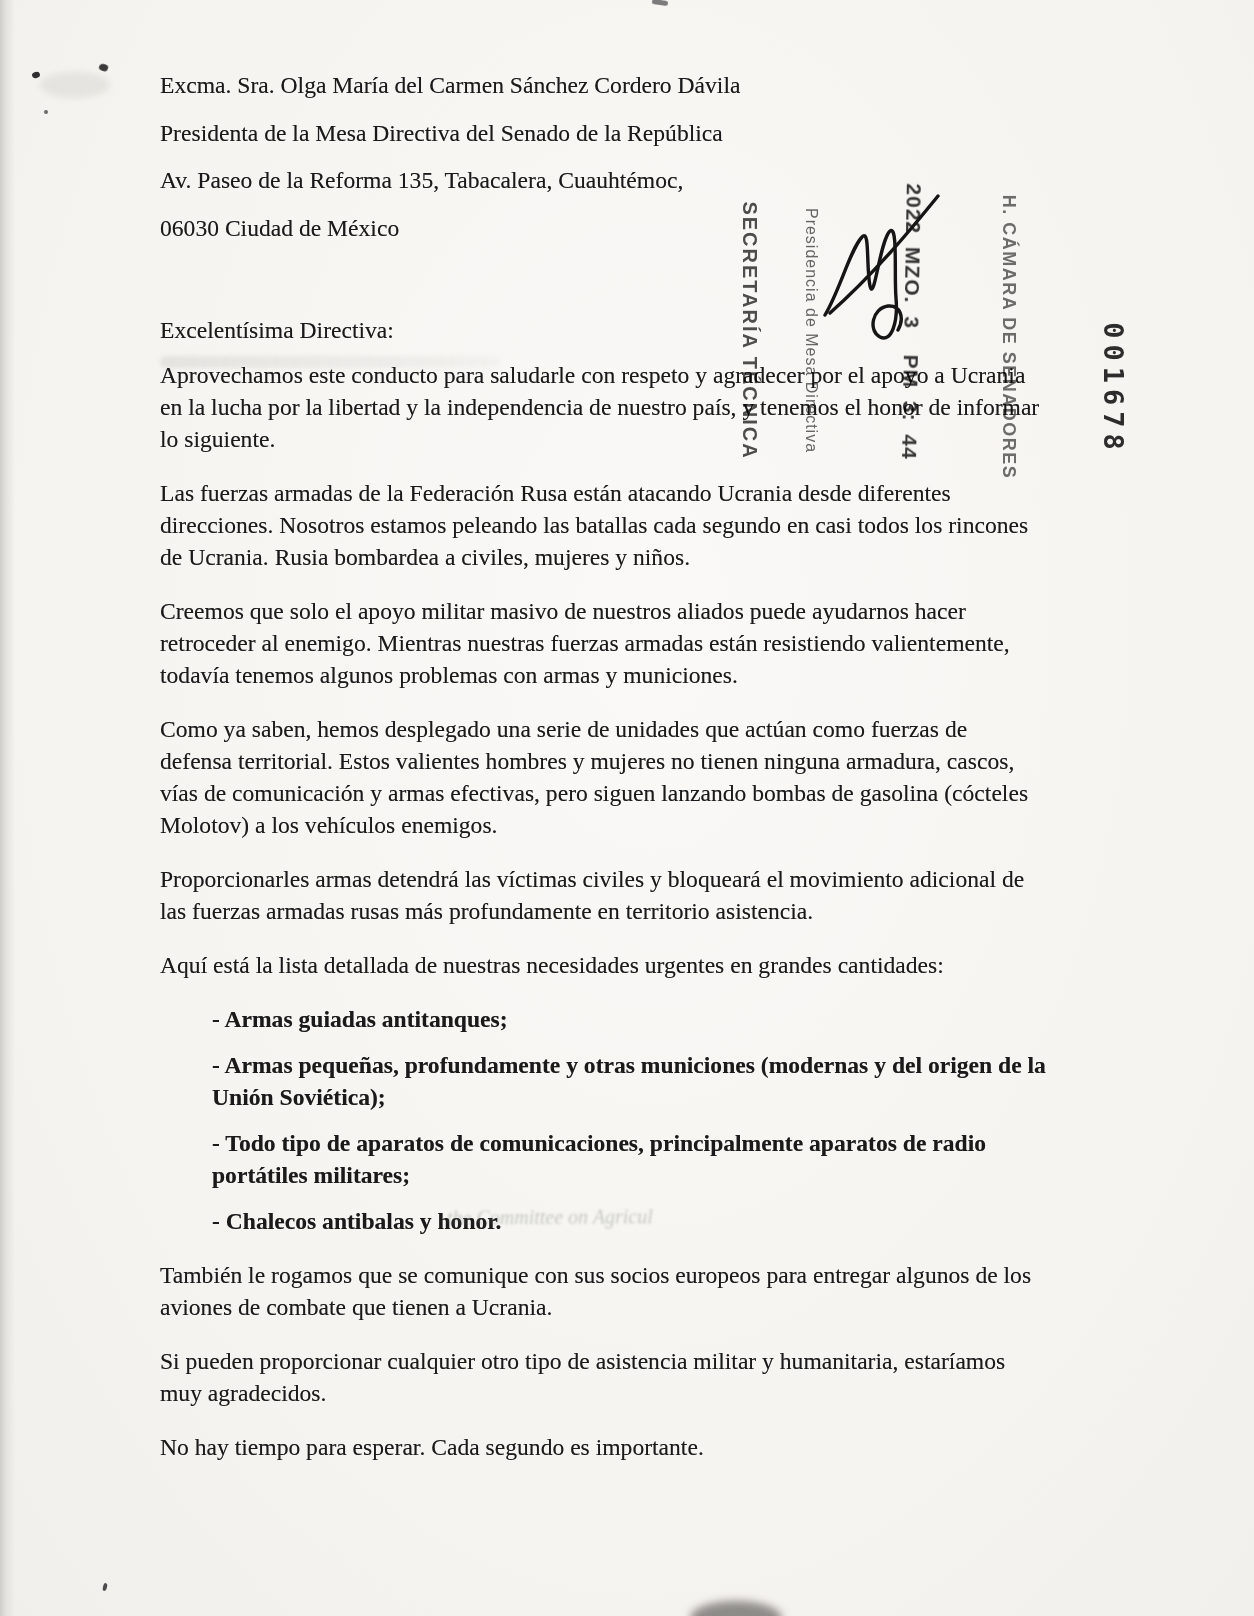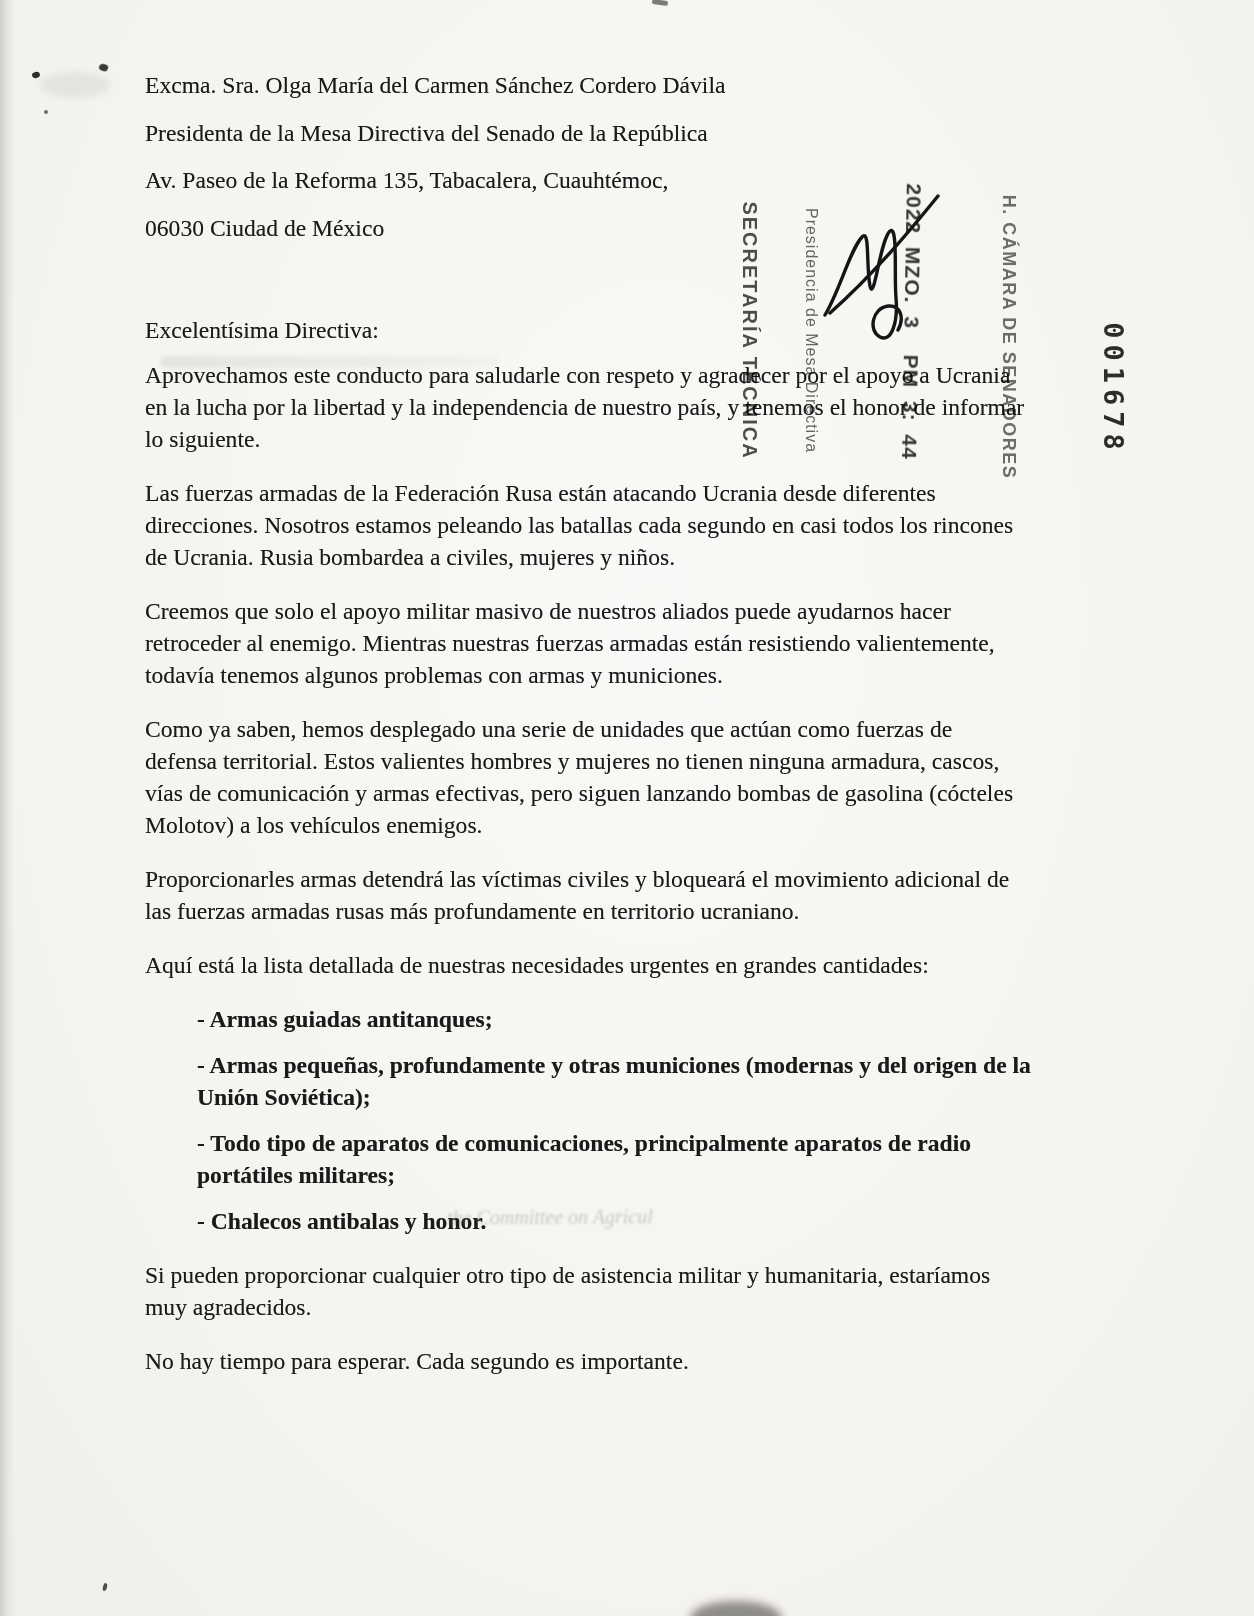--- a/index.html
+++ b/index.html
@@ -12,21 +12,21 @@
     position:absolute;inset:0;
     background:radial-gradient(ellipse at 52% 38%, #faf9f7 0%, #f5f3ef 70%, #f1efeb 100%);
   }
   
   .scan-edge{
     position:absolute;left:0;top:0;bottom:0;width:15px;
     background:linear-gradient(to right,#cfcdca 0%, #e4e2df 40%, rgba(244,242,239,0) 100%);
   }
   
   .letter{
-    position:absolute;left:145px;top:62px;width:1015px;
+    position:absolute;left:160px;top:62px;width:1015px;
     color:#1a1a1a;font-size:23.6px;line-height:32px;
     text-shadow:0 0 0.5px rgba(10,10,10,.4);
   }
   .letter p{margin:0 0 22px 0;white-space:pre;}
   .addr{line-height:47.5px;white-space:pre;margin:0 0 62px 0;}
   .sal{margin-bottom:13px !important;}
   .list{margin-left:52px;}
   .list .li{font-weight:bold;margin-bottom:14px;}
   .list .li:last-child{margin-bottom:22px;}
 
@@ -117,32 +117,34 @@
 direcciones. Nosotros estamos peleando las batallas cada segundo en casi todos los rincones
 de Ucrania. Rusia bombardea a civiles, mujeres y niños.</p>
     <p>Creemos que solo el apoyo militar masivo de nuestros aliados puede ayudarnos hacer
 retroceder al enemigo. Mientras nuestras fuerzas armadas están resistiendo valientemente,
 todavía tenemos algunos problemas con armas y municiones.</p>
     <p>Como ya saben, hemos desplegado una serie de unidades que actúan como fuerzas de
 defensa territorial. Estos valientes hombres y mujeres no tienen ninguna armadura, cascos,
 vías de comunicación y armas efectivas, pero siguen lanzando bombas de gasolina (cócteles
 Molotov) a los vehículos enemigos.</p>
     <p>Proporcionarles armas detendrá las víctimas civiles y bloqueará el movimiento adicional de
-las fuerzas armadas rusas más profundamente en territorio ucraniano.</p>
+las fuerzas armadas rusas más profundamente en territorio asistencia.</p>
     <p>Aquí está la lista detallada de nuestras necesidades urgentes en grandes cantidades:</p>
 
     <div class="list">
       <p class="li">- Armas guiadas antitanques;</p>
       <p class="li">- Armas pequeñas, profundamente y otras municiones (modernas y del origen de la
 Unión Soviética);</p>
       <p class="li">- Todo tipo de aparatos de comunicaciones, principalmente aparatos de radio
 portátiles militares;</p>
       <p class="li">- Chalecos antibalas y honor.</p>
     </div>
 
+    <p>También le rogamos que se comunique con sus socios europeos para entregar algunos de los
+aviones de combate que tienen a Ucrania.</p>
     <p>Si pueden proporcionar cualquier otro tipo de asistencia militar y humanitaria, estaríamos
 muy agradecidos.</p>
     <p>No hay tiempo para esperar. Cada segundo es importante.</p>
   </div>
 
   <div class="stamp sec">
     <div class="sec1">Presidencia de Mesa Directiva</div>
     <div class="sec2">SECRETARÍA TÉCNICA</div>
   </div>
 

